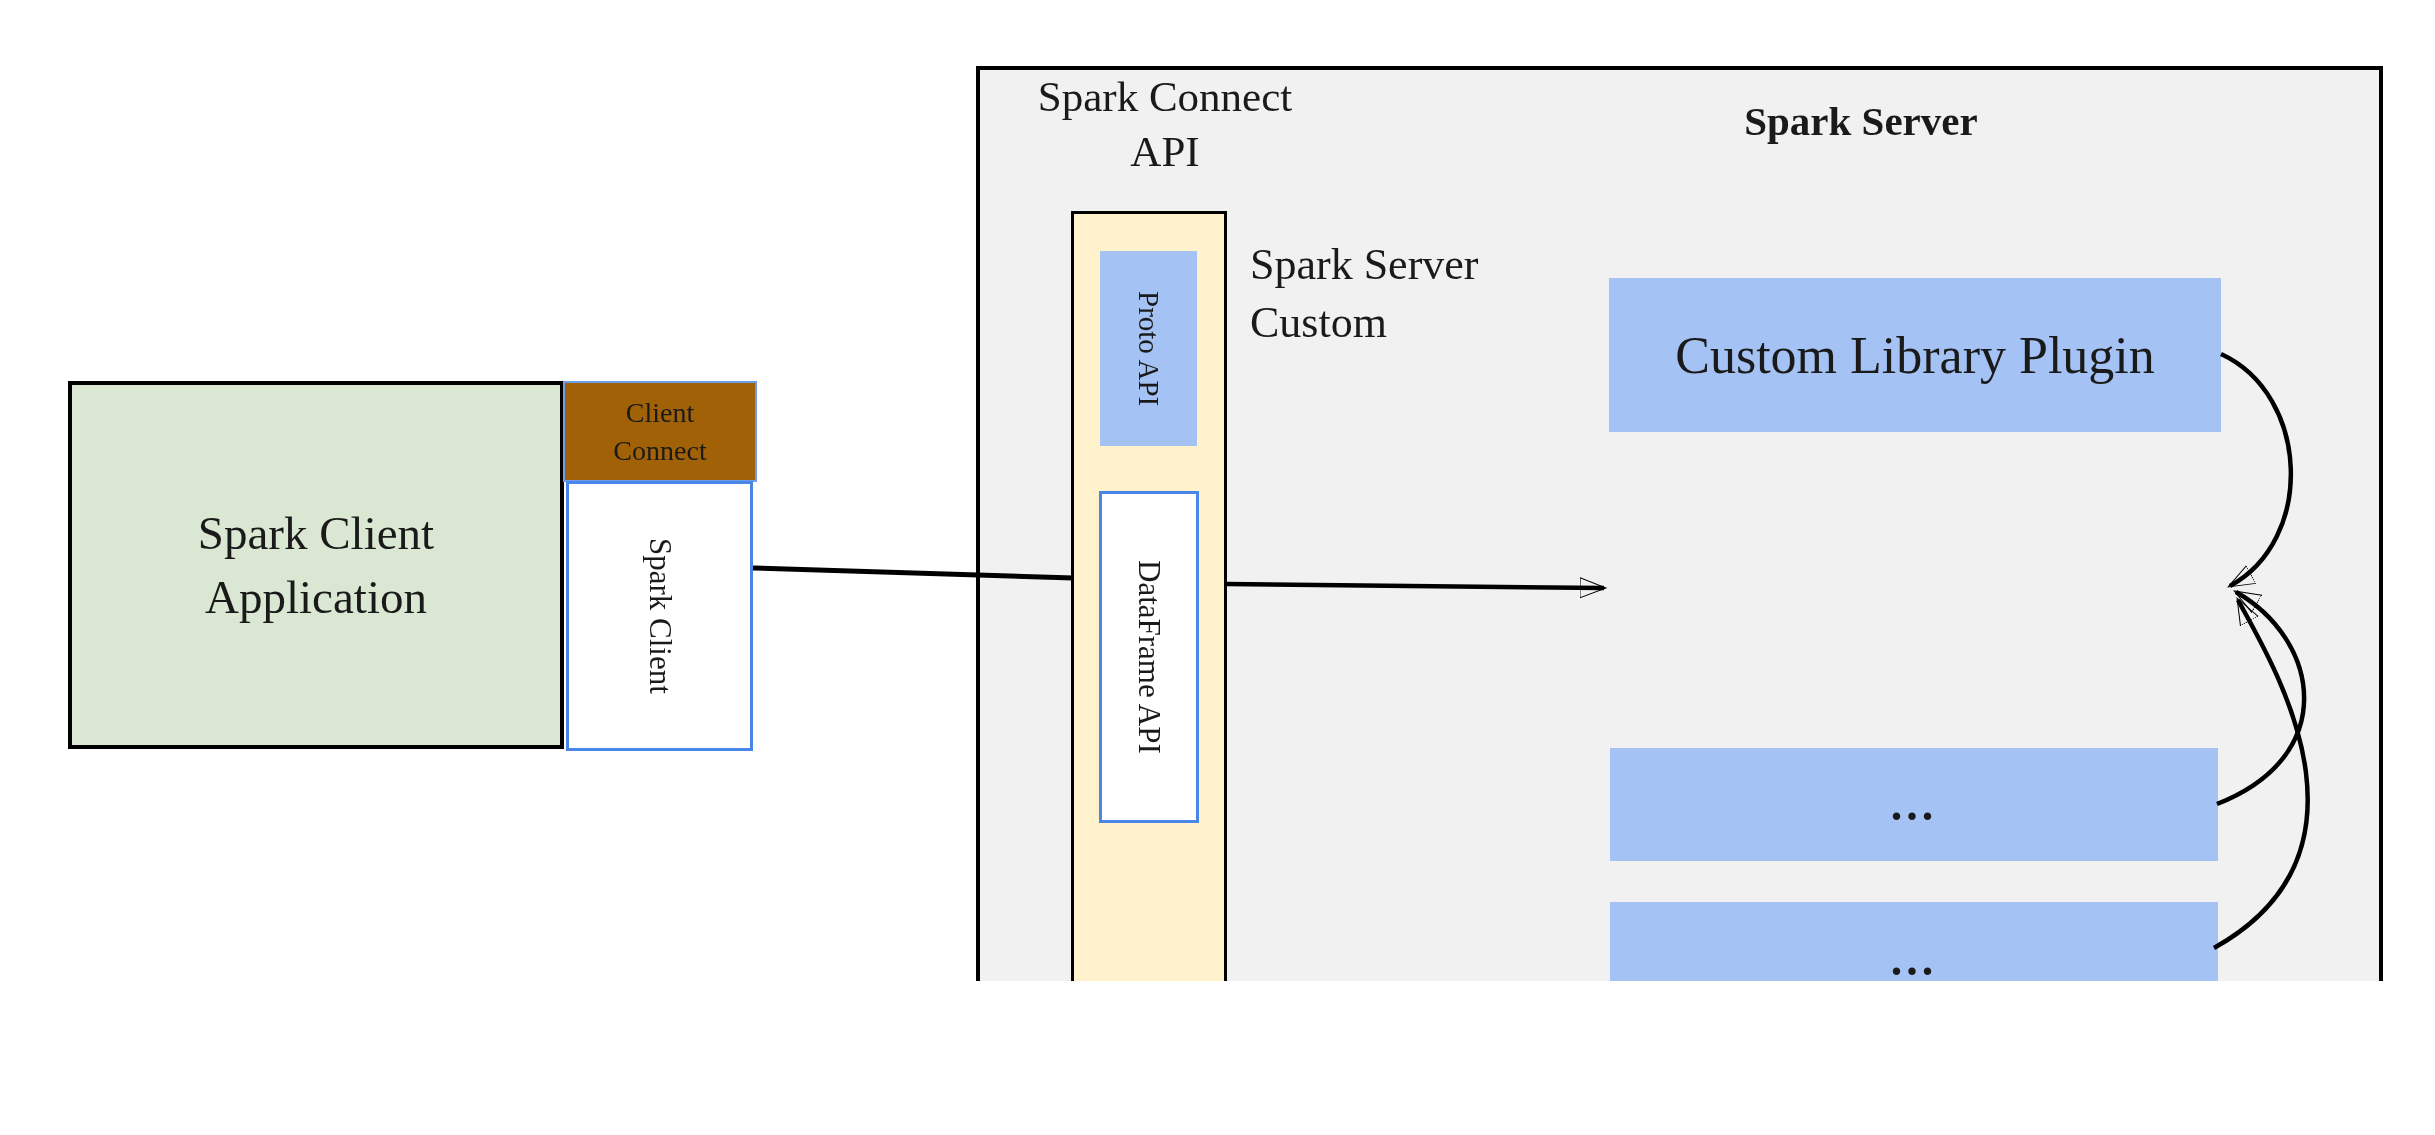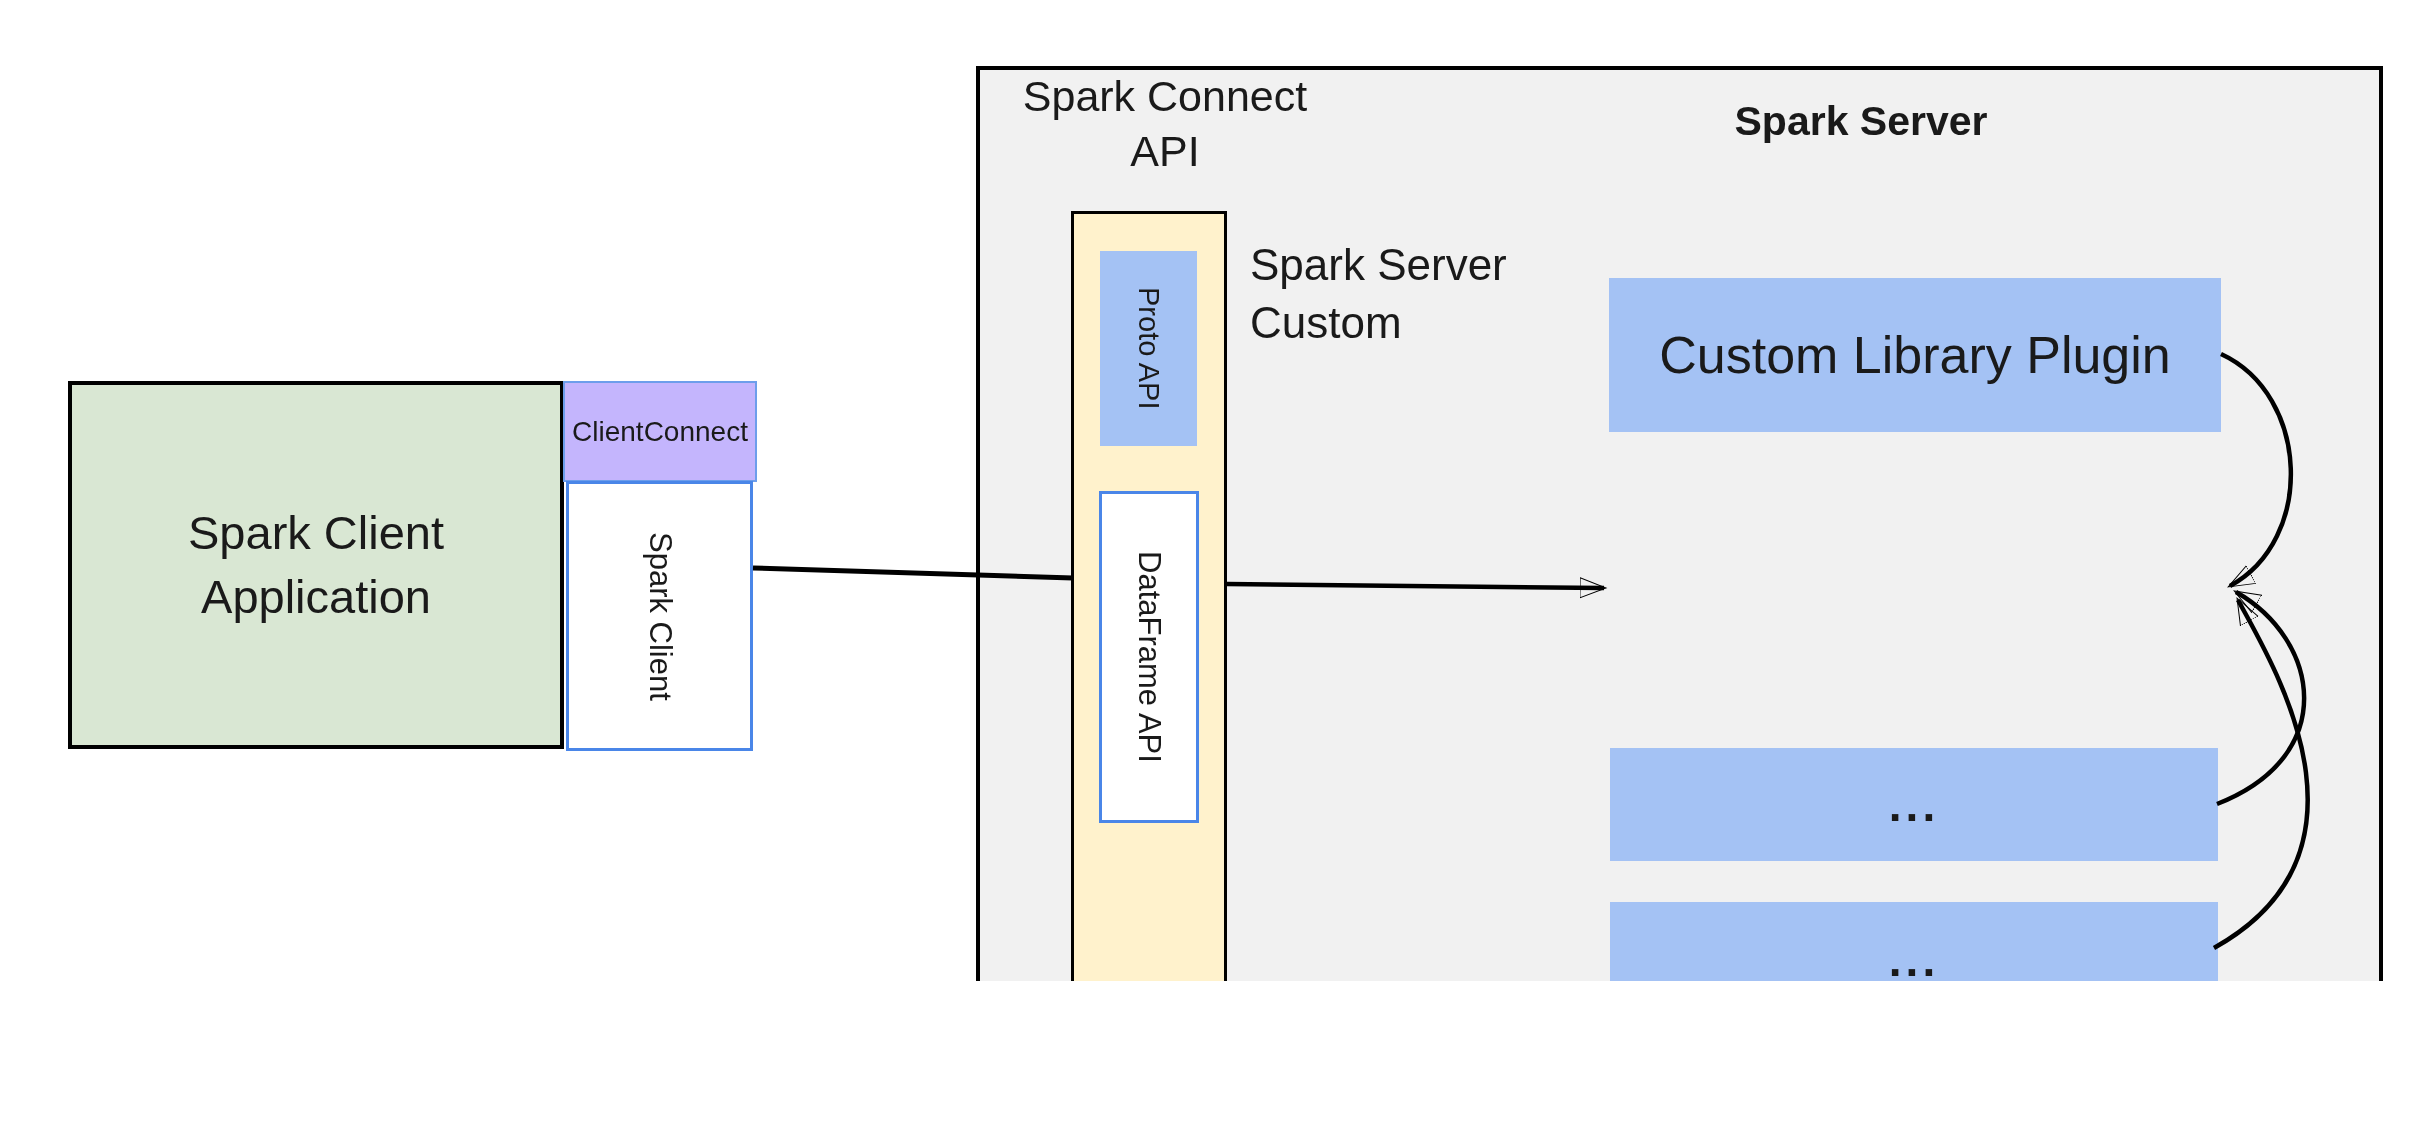--- a/index.html
+++ b/index.html
@@ -1,20 +1,20 @@
 <!DOCTYPE html>
 <html><head>
 <meta charset="utf-8">
 <style>
   html,body{margin:0;padding:0;background:#ffffff;}
   .canvas{
     position:relative;
     width:2435px;height:981px;
     background:#ffffff;
-    font-family:Liberation Sans, sans-serif;
+    font-family:Liberation Serif, serif;
     color:#1a1a1a;
     overflow:hidden;
   }
   .box{position:absolute;box-sizing:border-box;}
   .center{display:flex;align-items:center;justify-content:center;text-align:center;}
 
   
   .server-panel{
     left:976px;top:66px;width:1407px;height:1026px;
     background:#f1f1f1;border:4px solid #000000;
@@ -35,22 +35,22 @@
   }
 
   
   .green-box{
     left:68px;top:381px;width:496px;height:368px;
     background:#d9e7d3;border:4px solid #000000;
     font-size:47px;line-height:64px;flex-direction:column;
   }
   .client-package{
     left:563px;top:381px;width:194px;height:101px;
-    background:#c4b5fd;border:2px solid #6d9eeb;
-    font-size:28px;line-height:38px;flex-direction:row;
+    background:#a16207;border:2px solid #6d9eeb;
+    font-size:28px;line-height:38px;flex-direction:column;
   }
   .spark-client-box{
     left:566px;top:481px;width:187px;height:270px;
     background:#ffffff;border:3px solid #4a86e8;
   }
 
   
   .yellow-box{
     left:1071px;top:211px;width:156px;height:844px;
     background:#fff2cc;border:3px solid #000000;

